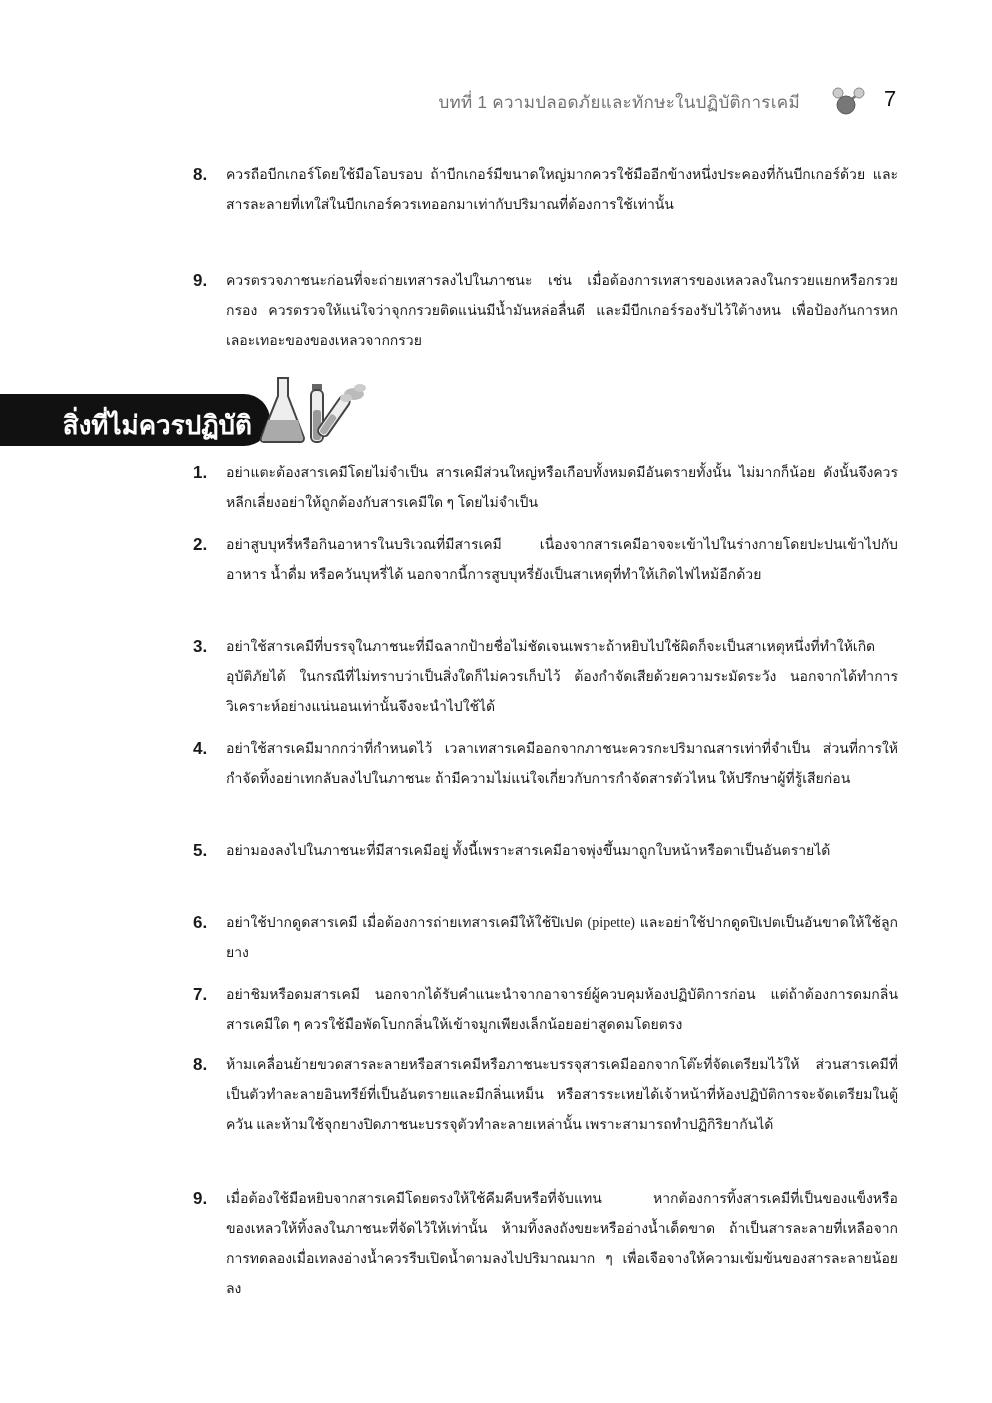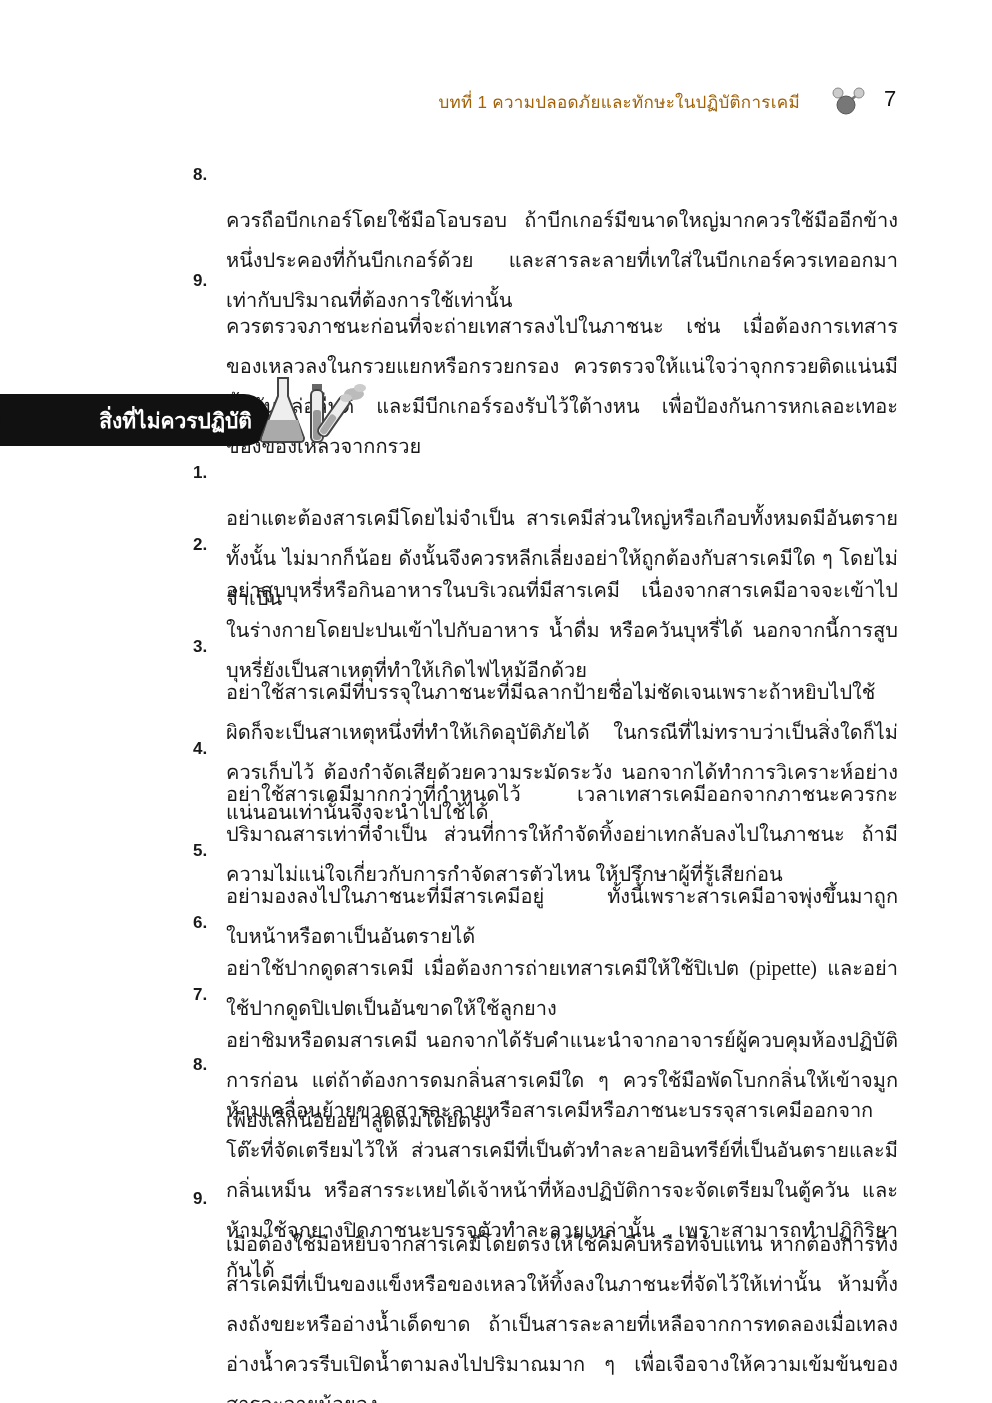--- a/index.html
+++ b/index.html
@@ -7,21 +7,21 @@
       width: 992px; height: 1403px; position: relative; overflow: hidden;
       font-family: "Liberation Serif", "DejaVu Serif", serif;
       color: #1a1a1a;
     }
     .running-header {
       position: absolute; top: 86px; left: 0; width: 992px; height: 30px;
     }
     .header-title {
       position: absolute; right: 192px; top: 2px;
       font-family: "Liberation Sans", "DejaVu Sans", sans-serif;
-      font-size: 17px; color: #a16207; letter-spacing: 0.3px;
+      font-size: 17px; color: #737373; letter-spacing: 0.3px;
     }
     .header-icon { position: absolute; left: 830px; top: 0px; width: 40px; height: 30px; }
     .page-number {
       position: absolute; left: 884px; top: 0px;
       font-family: "Liberation Sans", "DejaVu Sans", sans-serif;
       font-size: 22px; color: #111;
     }
     .list {
       position: absolute; left: 0; width: 992px;
     }
@@ -29,36 +29,35 @@
       position: absolute; left: 0; width: 992px;
     }
     .num {
       position: absolute; left: 193px; top: 0;
       font-family: "Liberation Sans", "DejaVu Sans", sans-serif;
       font-weight: bold; font-size: 17px; color: #1a1a1a;
       line-height: 30px;
     }
     .text {
       position: absolute; left: 226px; width: 672px;
-      font-size: 20px; line-height: 40px; text-align: justify;
+      font-size: 14px; line-height: 30px; text-align: justify;
       color: #1a1a1a;
-      margin-top: 40px;
     }
     .banner {
       position: absolute; left: 0; top: 394px; width: 270px; height: 52px;
       background: #111; border-radius: 0 26px 26px 0;
     }
     .banner::before {
       content: ""; position: absolute; left: 0; top: 0; width: 30px; height: 52px;
       background: #111; border-radius: 26px 0 0 26px;
     }
     .banner-title {
       position: absolute; right: 18px; top: 10px;
       font-family: "Liberation Sans", "DejaVu Sans", sans-serif;
-      font-weight: bold; font-size: 21px; color: #fff;
+      font-weight: bold; font-size: 26px; color: #fff;
     }
     .banner-illustration {
       position: absolute; left: 256px; top: 374px; width: 112px; height: 72px;
     }
   </style>
 </head>
 <body>
 
 <div class="running-header">
   <span class="header-title">บทที่  1  ความปลอดภัยและทักษะในปฏิบัติการเคมี</span>

